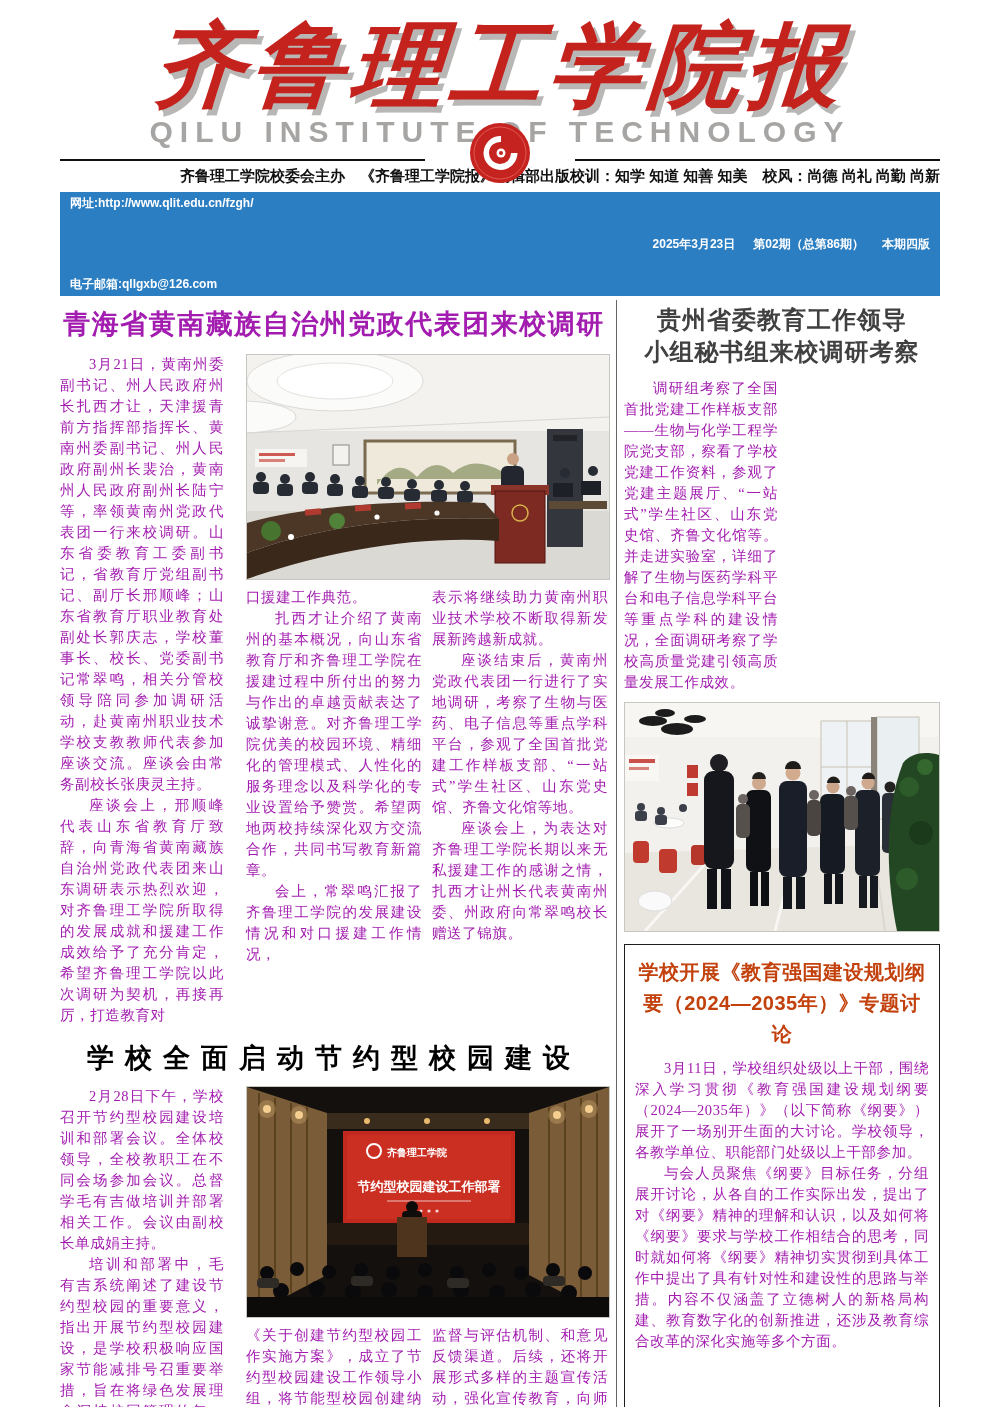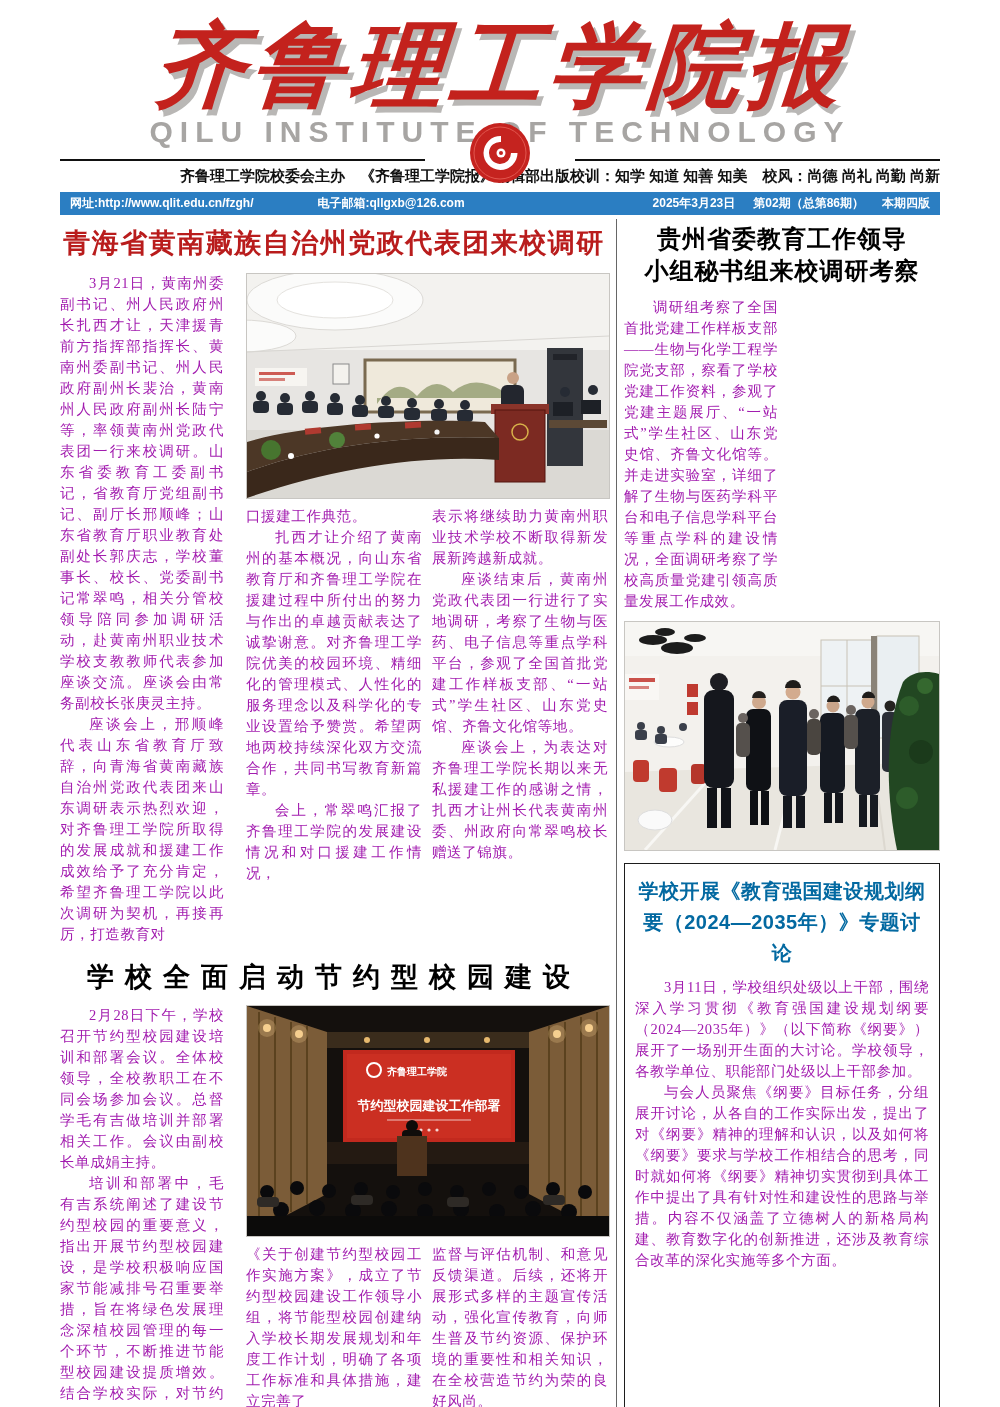--- a/index.html
+++ b/index.html
@@ -19,37 +19,37 @@
   .band{position:relative;margin-top:10px;}
   .rules{display:flex;align-items:center;}
   .rule{flex:1;height:2px;background:#111;}
   .rule-gap{width:150px;}
   .info-row{display:flex;justify-content:flex-end;align-items:center;margin-top:6px;
             font-family:"Liberation Sans","DejaVu Sans",sans-serif;font-weight:700;font-size:15px;color:#111;}
   .logo{position:absolute;left:50%;top:-38px;transform:translateX(-50%);z-index:5;}
   .bluebar{margin-top:6px;background:#2b7ec2;color:#fff;display:flex;justify-content:space-between;
            align-items:center;padding:3px 10px;font-family:"Liberation Sans","DejaVu Sans",sans-serif;
            font-size:12px;font-weight:700;}
-  .bluebar .grp{display:flex;gap:64px;}
+  .bluebar .grp{display:flex;gap:64px;flex-direction:column;}
   .bluebar .grp-r{display:flex;gap:18px;}
 
   
   .content{display:flex;flex:1;margin-top:4px;}
   .left-sec{width:548px;}
   .mid{width:16px;display:flex;justify-content:center;}
   .mid-line{width:1px;background:#666;}
   .right-sec{width:316px;display:flex;flex-direction:column;}
 
-  .hl1{font-family:"Liberation Sans","DejaVu Sans",sans-serif;font-weight:900;color:#b91c1c;
+  .hl1{font-family:"Liberation Sans","DejaVu Sans",sans-serif;font-weight:900;color:#a21caf;
        font-size:27px;text-align:center;letter-spacing:1.5px;margin:6px 0 12px;white-space:nowrap;}
   .hl2{font-family:"Liberation Sans","DejaVu Sans",sans-serif;font-weight:900;color:#000;
        font-size:27px;text-align:center;letter-spacing:11px;margin:14px 0 10px;white-space:nowrap;}
-  .hlr{font-family:"Liberation Sans","DejaVu Sans",sans-serif;font-weight:900;color:#000000;
+  .hlr{font-family:"Liberation Sans","DejaVu Sans",sans-serif;font-weight:900;color:#404040;
        font-size:24px;text-align:center;line-height:1.32;letter-spacing:1px;margin:4px 0 10px;}
-  .hlg{font-family:"Liberation Sans","DejaVu Sans",sans-serif;font-weight:900;color:#0369a1;
+  .hlg{font-family:"Liberation Sans","DejaVu Sans",sans-serif;font-weight:900;color:#c2410c;
        font-size:20px;text-align:center;line-height:1.55;letter-spacing:0.5px;margin:2px 0 8px;}
 
   .cols{display:flex;gap:10px;}
   .w1{width:176px;}
   .w2{width:362px;margin-left:12px;}
   .rcols{display:flex;gap:8px;}
   .rw{width:154px;}
 
   .art p{margin:0;font-size:14.5px;line-height:21px;text-align:justify;letter-spacing:0.6px;color:#a21caf;}
   .ind{text-indent:2em;}

